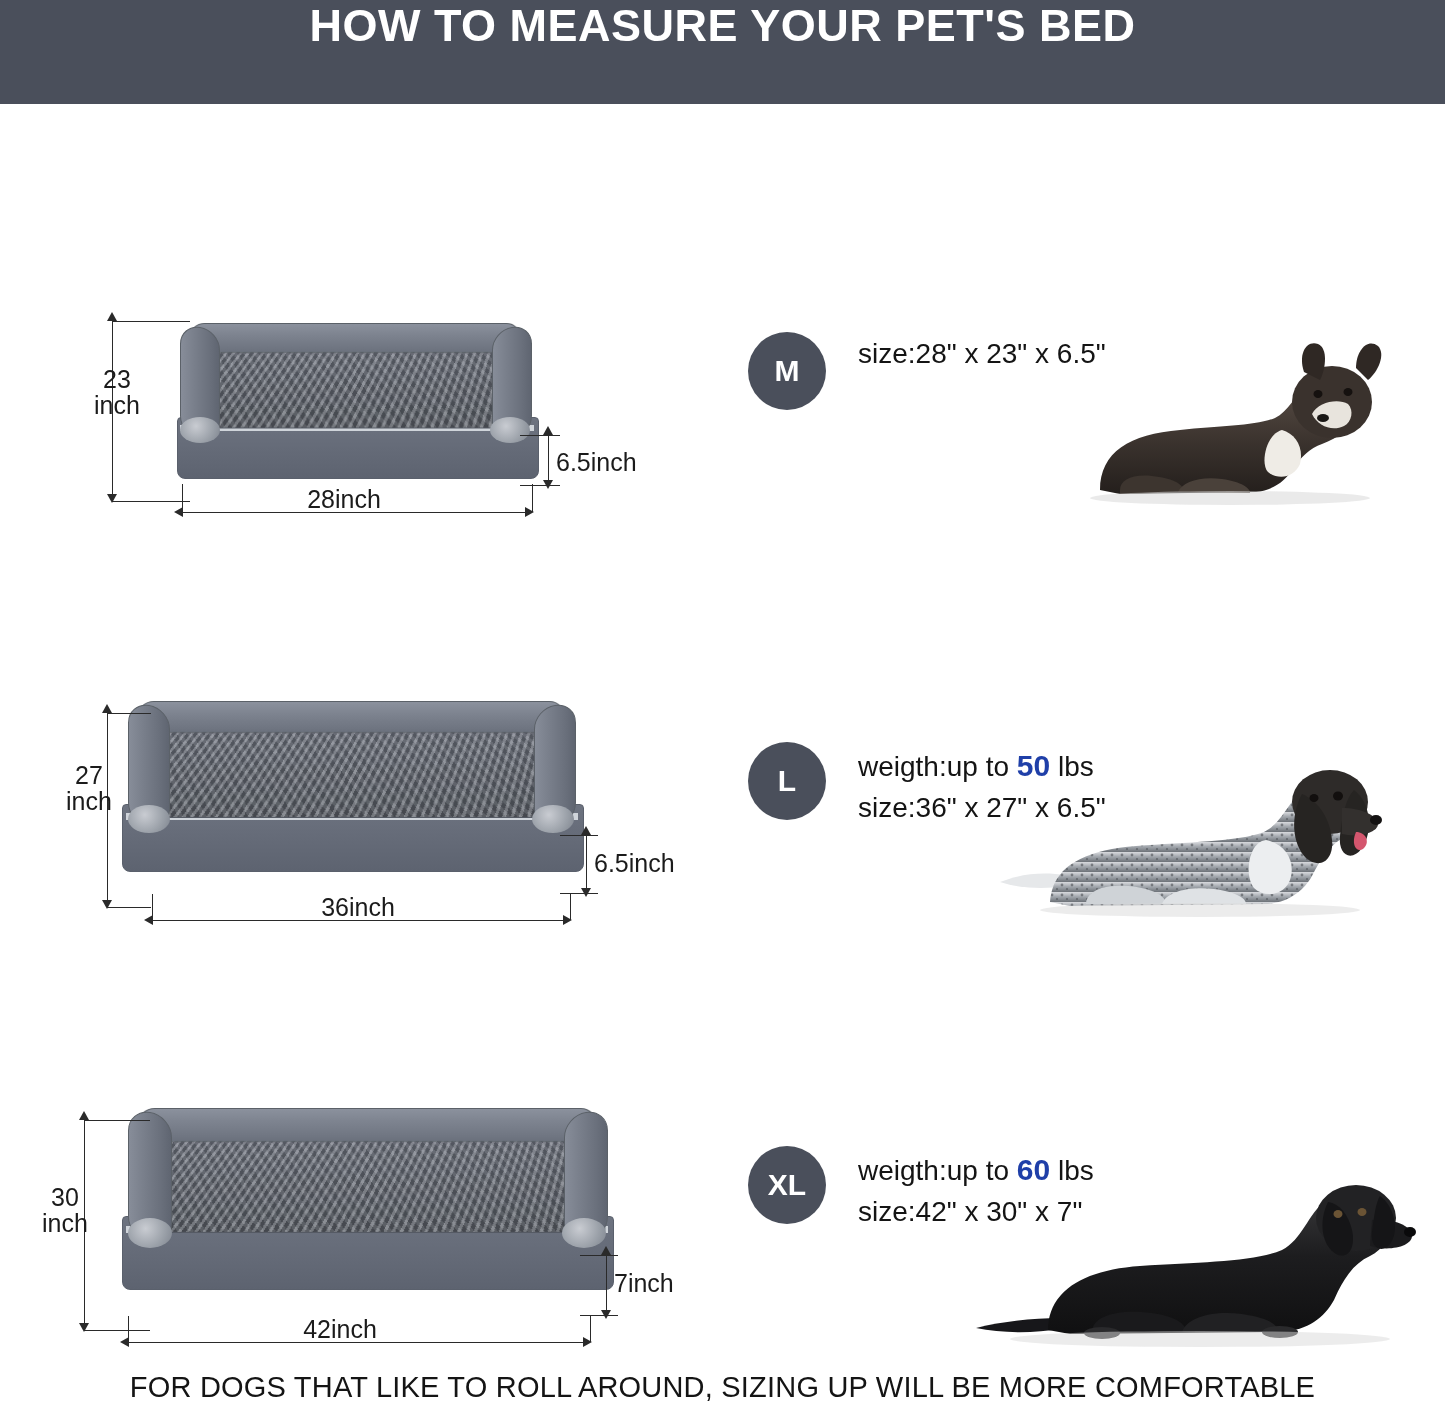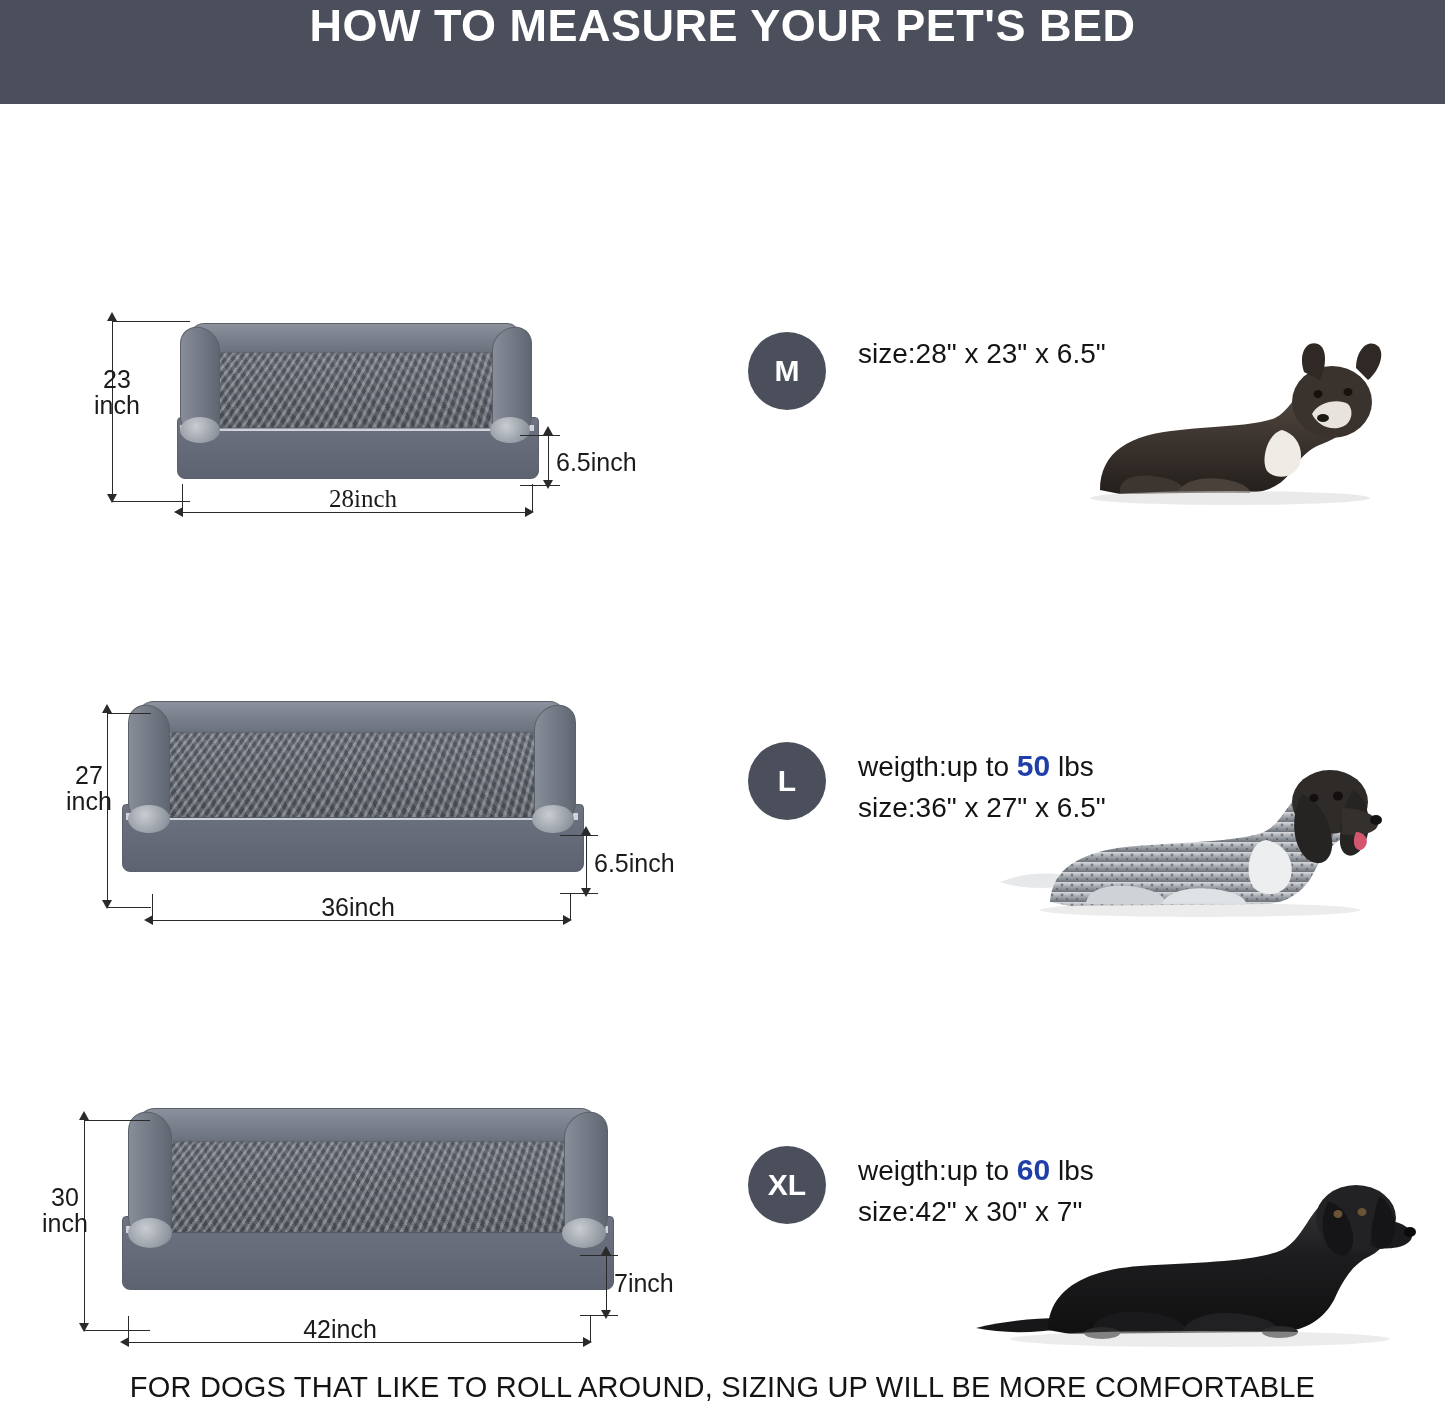--- a/index.html
+++ b/index.html
@@ -212,21 +212,21 @@
       <div class="dim-label center" style="left:86px; top:262px; width:62px;">
         <span>23</span><br>
         <span>inch</span>
       </div>
 
       <div class="dim-line h" style="left:182px; top:408px; width:350px;"></div>
       <div class="arrow left" style="left:174px; top:403px;"></div>
       <div class="arrow right" style="left:525px; top:403px;"></div>
       <div class="dim-line v" style="left:182px; top:380px; height:28px;"></div>
       <div class="dim-line v" style="left:532px; top:380px; height:28px;"></div>
-      <div class="dim-label center" style="left:283px; top:382px; width:160px;font-family:Liberation Serif, serif;">28inch</div>
+      <div class="dim-label center" style="left:264px; top:382px; width:160px;">28inch</div>
 
       <div class="dim-line v" style="left:548px; top:330px; height:52px;"></div>
       <div class="arrow up" style="left:543px; top:322px;"></div>
       <div class="arrow down" style="left:543px; top:376px;"></div>
       <div class="dim-line h" style="left:520px; top:331px; width:40px;"></div>
       <div class="dim-line h" style="left:520px; top:381px; width:40px;"></div>
       <div class="dim-label" style="left:556px; top:345px;">6.5inch</div>
     </div>
 
     <div class="info-col">

